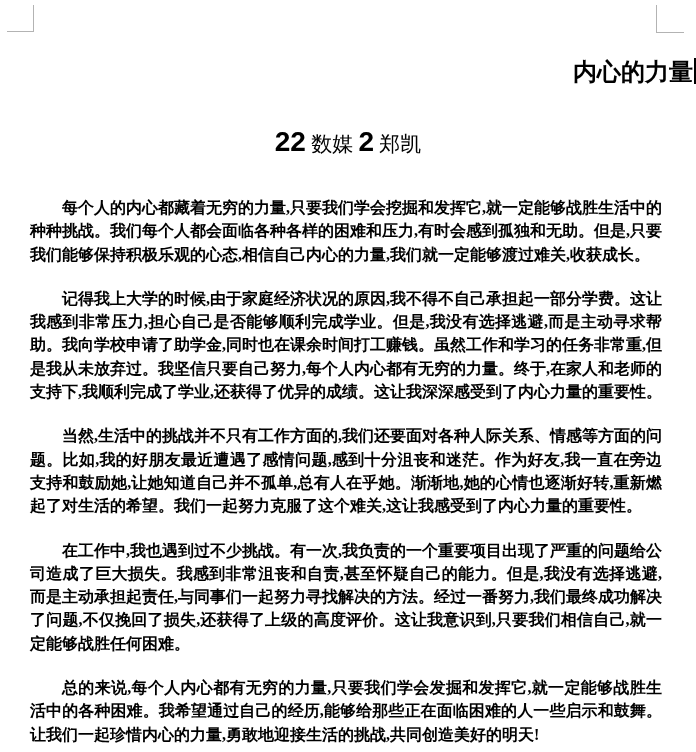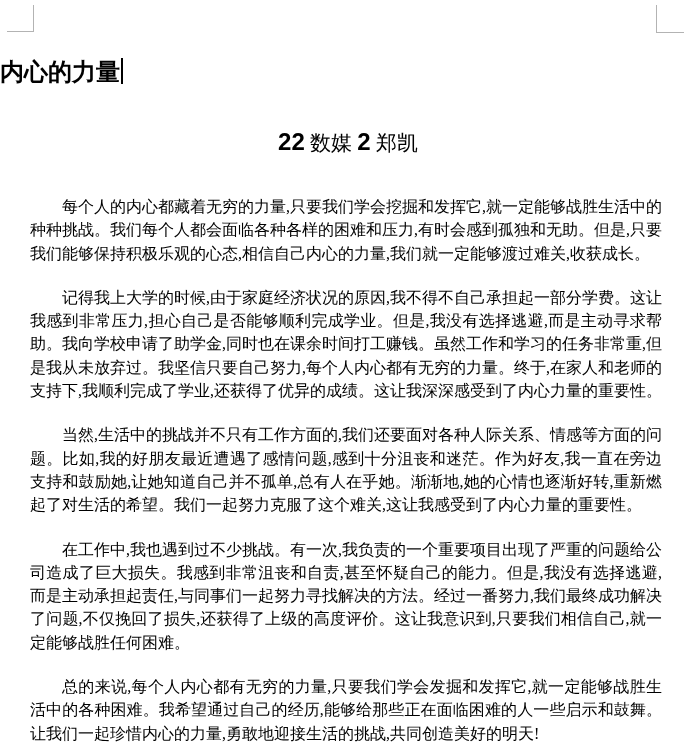--- a/index.html
+++ b/index.html
@@ -30,21 +30,21 @@
   }
   .corner-right {
     left: 656px;
     width: 27px;
     height: 27px;
     border-left: 1px solid #b3b3b3;
     border-bottom: 1px solid #b3b3b3;
   }
   .title {
     margin: 58px 0 0 0;
-    text-align: left;
+    text-align: right;
     font-family: Liberation Mono, monospace;
     font-weight: bold;
     font-size: 24px;
     line-height: 28px;
     white-space: nowrap;
   }
   .cursor {
     display: inline-block;
     width: 2px;
     height: 26px;
@@ -55,33 +55,34 @@
   .byline {
     margin-top: 41px;
     text-align: center;
     font-size: 21px;
     line-height: 25px;
     font-weight: normal;
   }
   .byline .num {
     font-family: "Liberation Sans", sans-serif;
     font-weight: bold;
-    font-size: 24px;
+    font-size: 28px;
   }
   .body-text {
     margin-top: 39px;
     padding: 0 34px 0 30px;
   }
   .body-text p {
     margin: 0 0 21px 0;
     font-size: 16px;
     line-height: 23.3px;
     text-align: justify;
     text-indent: 2em;
     word-break: break-all;
+    font-weight: bold;
   }
 </style>
 </head>
 <body>
 
 <div class="page">
   <div class="corner-mark corner-left" style="border-color: rgb(179, 179, 179);"></div>
   <div class="corner-mark corner-right" style="border-color: rgb(179, 179, 179);"></div>
 
   <h1 class="title"><span>内心的力量</span><span class="cursor" id="title-cursor" style="display: inline-block;"></span></h1>

